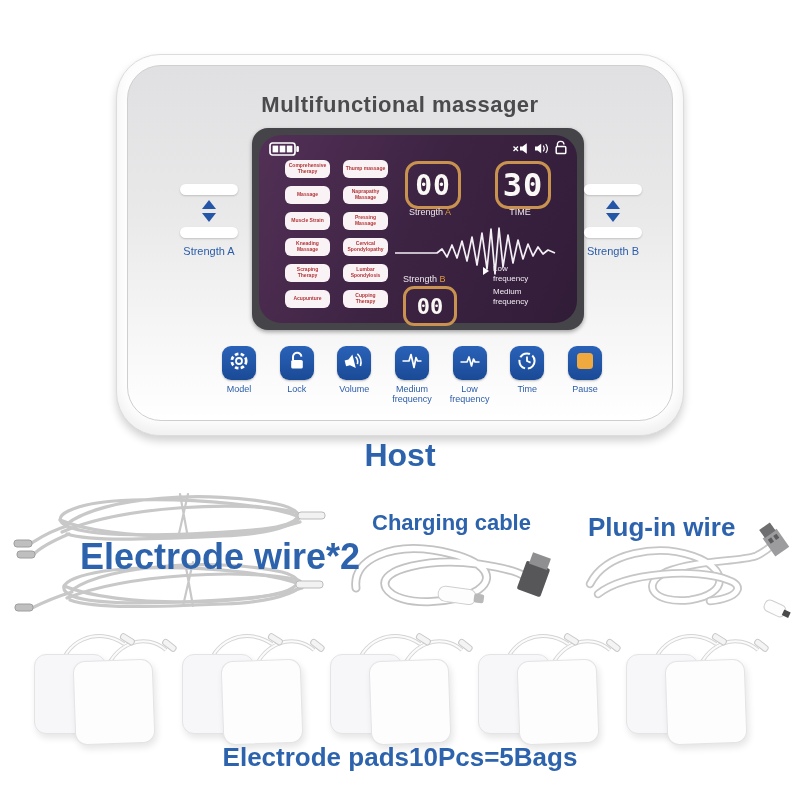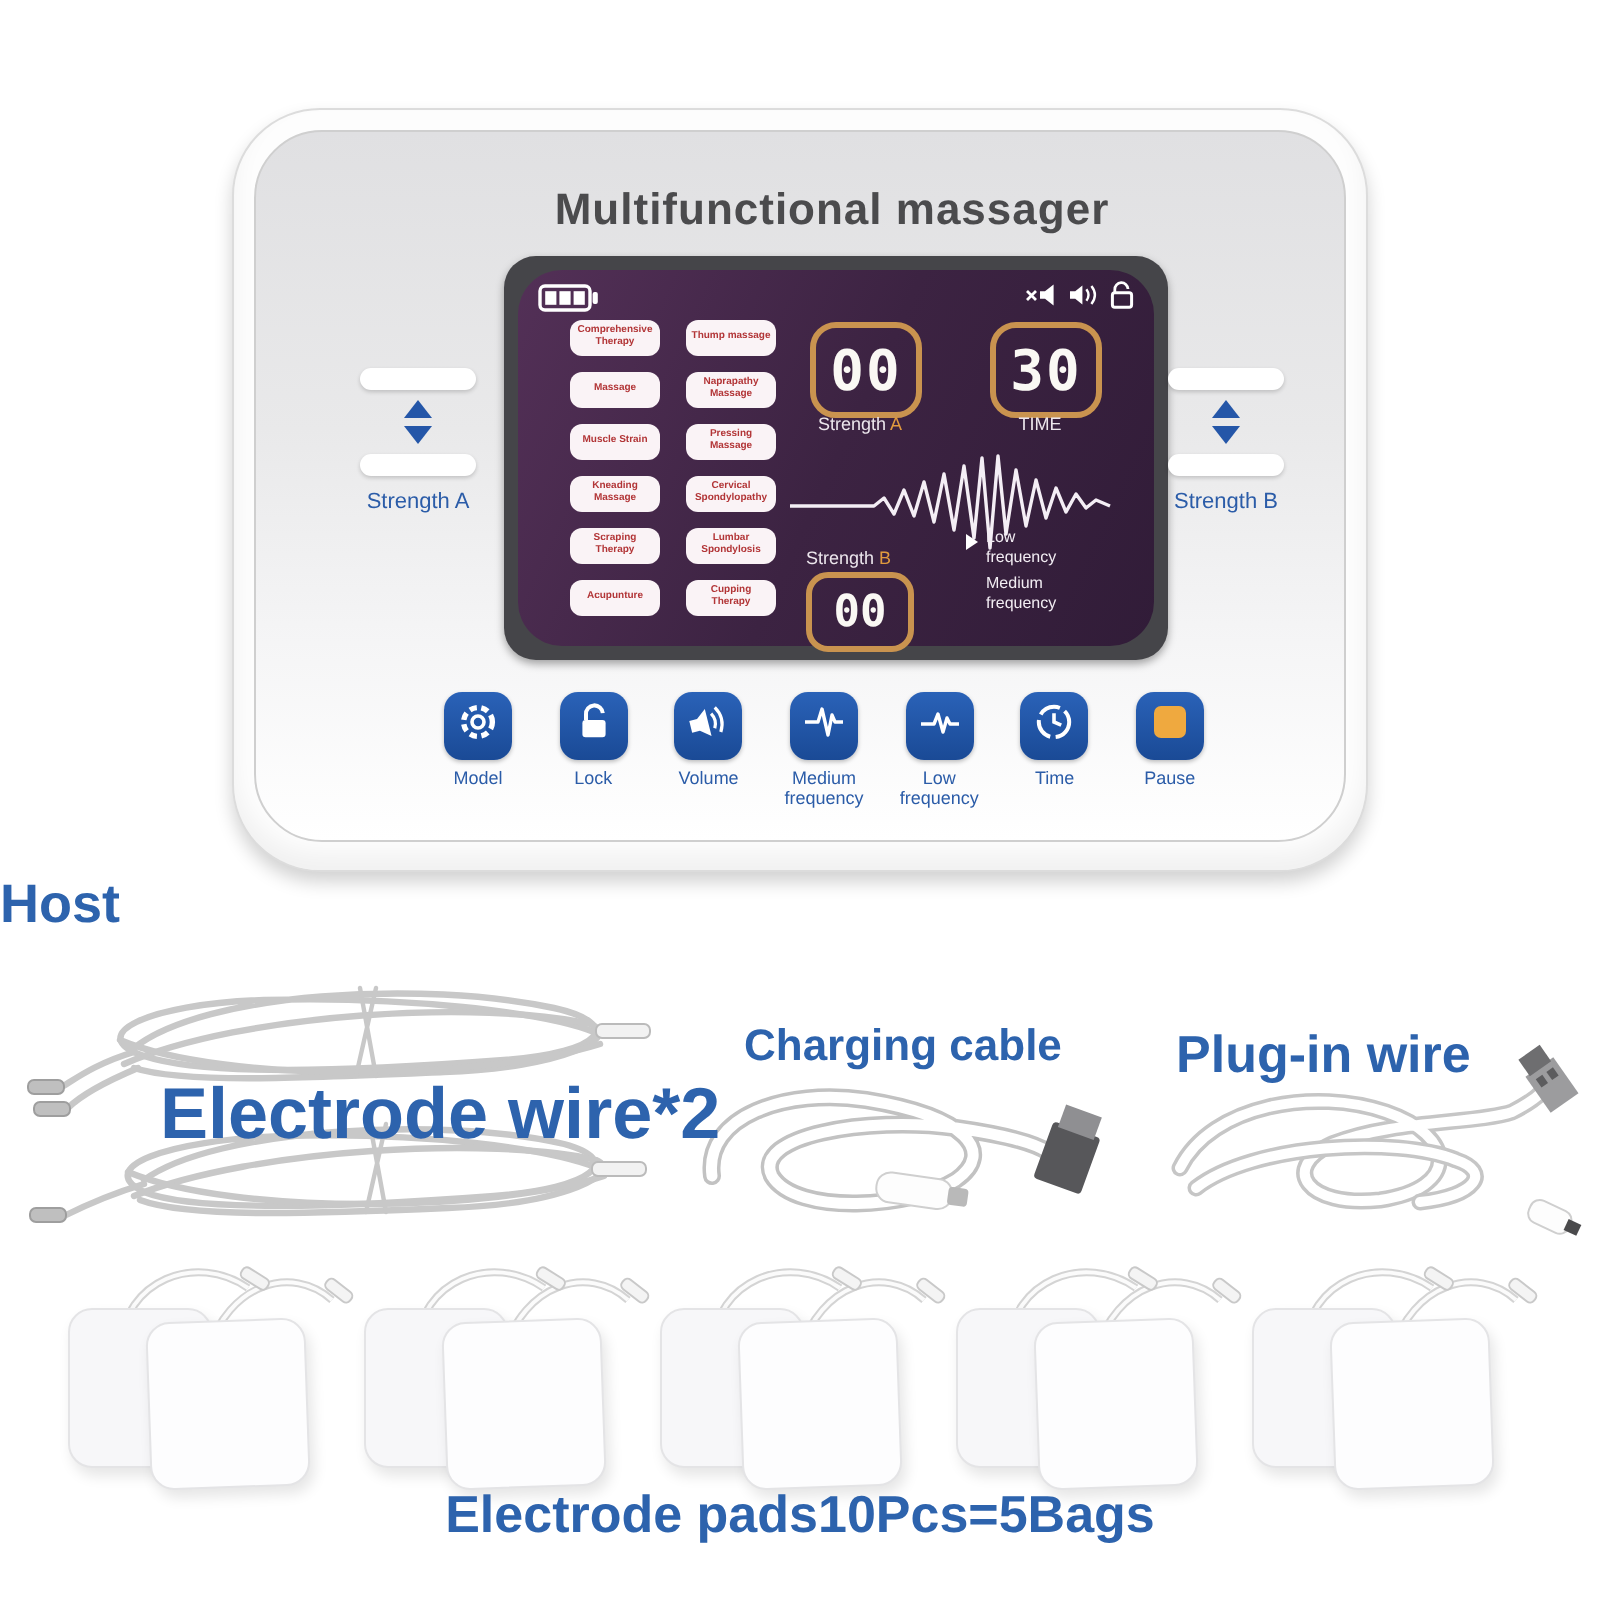--- a/index.html
+++ b/index.html
@@ -8,41 +8,41 @@
   .abs{position:absolute;}
 
   
   .device{left:116px;top:54px;width:566px;height:380px;border-radius:44px;
           background:#fdfdfd;border:1px solid #dcdcdc;
           box-shadow:0 5px 9px rgba(0,0,0,.18), inset 0 -8px 12px rgba(0,0,0,.05);}
   .device-inner{position:absolute;left:10px;top:10px;right:10px;bottom:14px;border-radius:34px;
           background:linear-gradient(180deg,#e0e0e2 0%,#e9e9ea 42%,#f5f5f6 72%,#ffffff 100%);
           border:1px solid #cfcfcf;}
   .device-title{left:0;top:26px;width:100%;text-align:center;font-size:22px;font-weight:bold;
-          color:#4b4b4d;letter-spacing:.5px;padding-left:16px;}
+          color:#4b4b4d;letter-spacing:.5px;}
 
   
   .bezel{left:124px;top:62px;width:332px;height:202px;border-radius:16px;background:#454549;
          box-shadow:0 2px 4px rgba(0,0,0,.35);}
   .purple{position:absolute;left:7px;top:7px;width:318px;height:188px;border-radius:22px;
           background:linear-gradient(115deg,#533057 0%,#3c2342 50%,#311c38 100%);}
   .battery{left:10px;top:7px;}
   .status-icons{right:9px;top:5px;display:flex;gap:5px;align-items:center;}
 
   .modes{left:26px;top:25px;display:grid;grid-template-columns:45px 45px;
          grid-auto-rows:18px;column-gap:13px;row-gap:8px;}
   .mode{background:#faf3f6;border-radius:6px;display:flex;align-items:center;justify-content:center;
         text-align:center;font-size:5px;font-weight:bold;color:#b23537;line-height:1.15;
         padding:1px 2px;box-sizing:border-box;}
 
   .seg-display{border:3px solid #c9934f;border-radius:13px;display:flex;align-items:center;
         justify-content:center;color:#faf8f4;font-family:"DejaVu Sans Mono",monospace;
         font-weight:bold;}
   .disp-a{left:146px;top:26px;width:50px;height:42px;font-size:28px;letter-spacing:1px;}
-  .disp-t{left:236px;top:26px;width:50px;height:42px;font-size:28px;letter-spacing:1px;}
+  .disp-t{left:236px;top:26px;width:50px;height:42px;font-size:32px;letter-spacing:1px;}
   .disp-b{left:144px;top:151px;width:48px;height:34px;font-size:22px;border-radius:11px;}
   .disp-label{color:#ece6ec;font-size:9px;text-align:center;}
   .lab-a{left:134px;top:72px;width:74px;}
   .lab-t{left:236px;top:72px;width:50px;}
   .lab-b{left:140px;top:139px;width:70px;text-align:left;padding-left:4px;}
   .chan{color:#e09a3e;}
   .wave{left:136px;top:92px;}
 
   .freq{left:224px;top:129px;display:flex;gap:4px;}
   .freq-pointer{width:0;height:0;border-left:6px solid #fff;border-top:4px solid transparent;
@@ -66,21 +66,21 @@
   .btnrow{left:84px;top:280px;width:400px;display:flex;justify-content:space-between;}
   .btn-item{width:54px;display:flex;flex-direction:column;align-items:center;}
   .blue-btn{width:34px;height:34px;border-radius:9px;
         background:linear-gradient(180deg,#2a62b8,#1a4a96);
         display:flex;align-items:center;justify-content:center;
         box-shadow:0 1px 2px rgba(0,0,0,.25);}
   .btn-label{margin-top:4px;font-size:9px;line-height:1.15;color:#2b5ca8;text-align:center;}
 
   
   .caption{color:#2d63ad;font-weight:bold;z-index:6;}
-  .cap-host{left:0;top:437px;width:100%;text-align:left;font-size:27px;}
+  .cap-host{left:0;top:437px;width:100%;text-align:center;font-size:32px;}
   .cap-wire{left:80px;top:536px;font-size:36px;}
   .cap-charge{left:372px;top:510px;font-size:22px;}
   .cap-plug{left:588px;top:512px;font-size:26px;}
   .cap-pads{left:0;top:742px;width:100%;text-align:center;font-size:26px;}
 
   
   .pair{top:618px;width:152px;height:130px;}
   .pad{position:absolute;background:#fdfdfe;border:1px solid #e4e4e6;border-radius:12px;
        box-shadow:2px 4px 7px rgba(0,0,0,.10);}
   .pad-back{left:2px;top:36px;width:70px;height:78px;background:#f7f7f9;}

